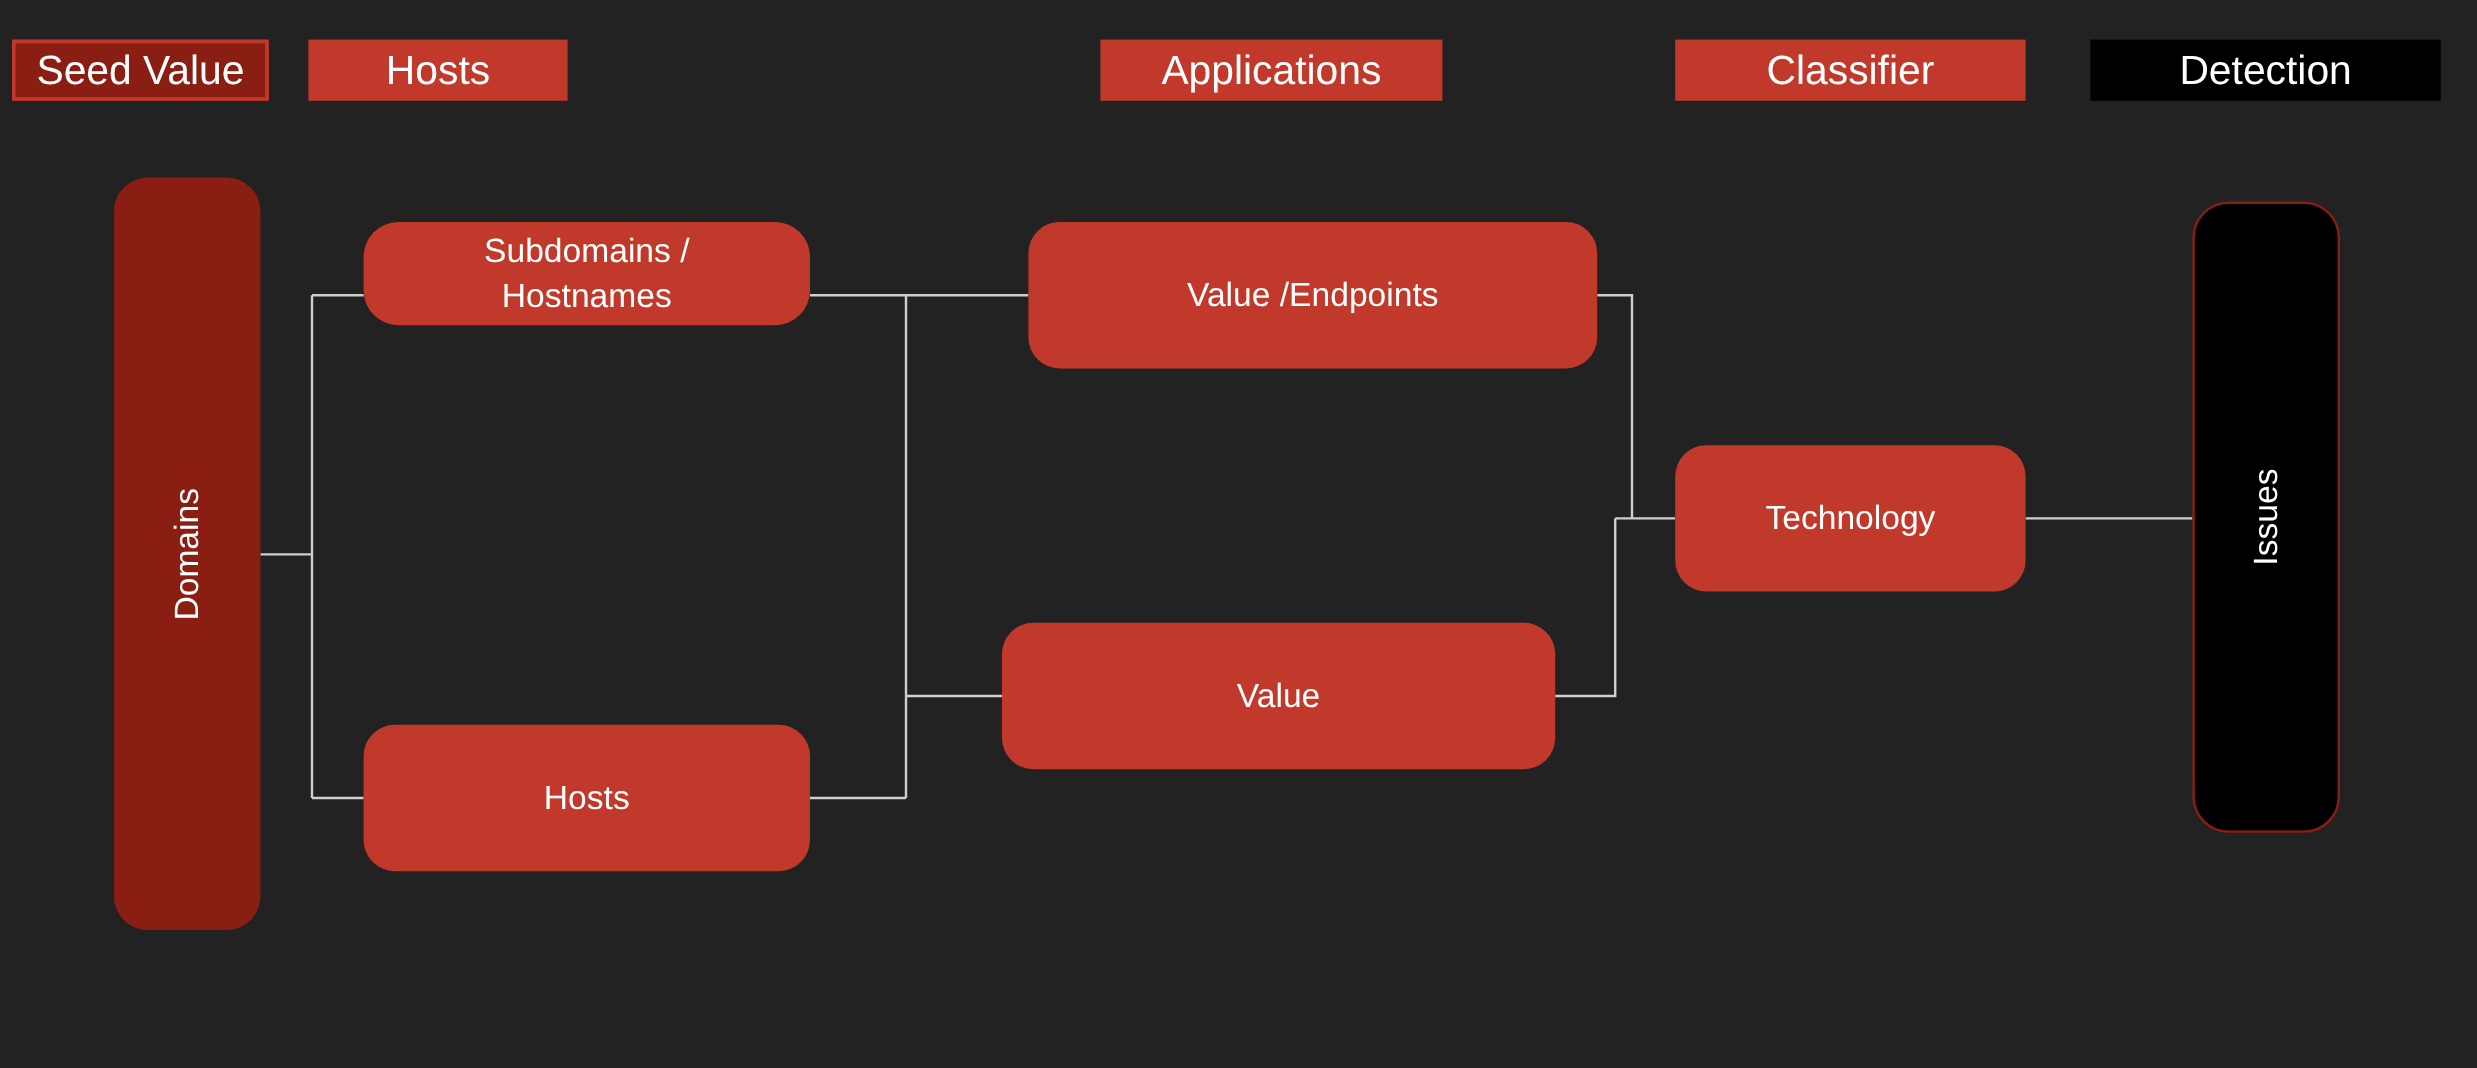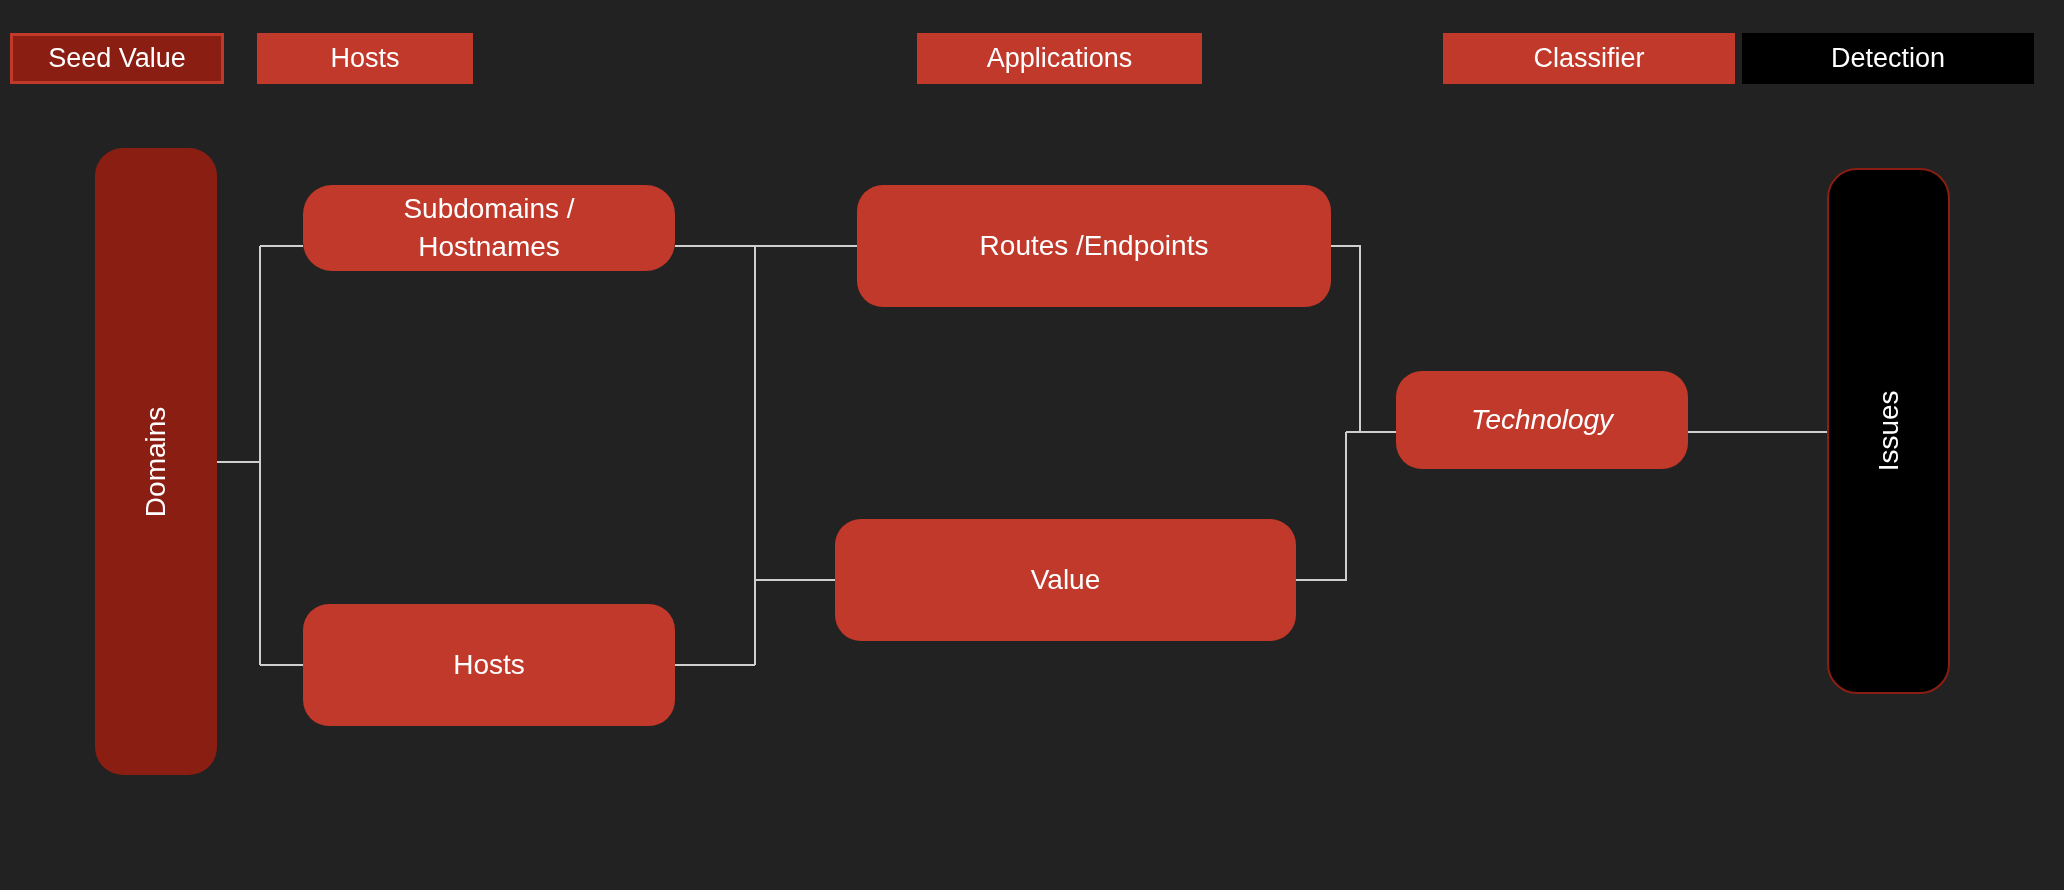--- a/index.html
+++ b/index.html
@@ -17,21 +17,21 @@
     position:relative;
     width:2064px;height:890px;
     background:var(--bg);
     overflow:hidden;
   }
   .connectors{position:absolute;left:0;top:0;z-index:1;}
   .connectors path{fill:none;stroke:var(--connector);stroke-width:2px;}
   .hdr{
     position:absolute;top:33px;height:51px;z-index:2;
     display:flex;align-items:center;justify-content:center;
-    background:var(--red);font-size:27px;line-height:1;
+    background:var(--red);font-size:34px;line-height:1;
   }
   .hdr.seed{background:var(--dark-red);border:3px solid var(--red);}
   .hdr.black{background:var(--black);}
   .node{
     position:absolute;z-index:2;
     display:flex;align-items:center;justify-content:center;
     background:var(--red);border-radius:26px;
     font-size:28px;line-height:1.35;text-align:center;
   }
   .node.dark{background:var(--dark-red);border-radius:28px;}
@@ -61,49 +61,49 @@
 
   <div class="hdr seed" style="left:10px;width:214px;">
     <span>Seed Value</span>
   </div>
   <div class="hdr" style="left:257px;width:216px;">
     <span>Hosts</span>
   </div>
   <div class="hdr" style="left:917px;width:285px;justify-content:center;">
     <span>Applications</span>
   </div>
-  <div class="hdr" style="left:1396px;width:292px;margin-left:47px;">
+  <div class="hdr" style="left:1396px;width:292px;">
     <span>Classifier</span>
   </div>
   <div class="hdr black" style="left:1742px;width:292px;">
     <span>Detection</span>
   </div>
 
   <div class="node dark" style="left:95px;top:148px;width:122px;height:627px;">
     <span class="vtext node-label">Domains</span>
   </div>
 
   <div class="node" style="left:303px;top:185px;width:372px;height:86px;border-radius:29px;">
     <span class="node-label">Subdomains /
 Hostnames</span>
   </div>
 
   <div class="node" style="left:303px;top:604px;width:372px;height:122px;">
     <span class="node-label">Hosts</span>
   </div>
 
   <div class="node" style="left:857px;top:185px;width:474px;height:122px;">
-    <span class="node-label">Routes /Endpoints</span>
+    <span class="node-label">Value /Endpoints</span>
   </div>
 
   <div class="node" style="left:835px;top:519px;width:461px;height:122px;">
     <span class="node-label">Value</span>
   </div>
 
-  <div class="node" style="left:1396px;top:371px;width:292px;height:98px;font-style:italic;">
+  <div class="node" style="left:1396px;top:371px;width:292px;height:122px;">
     <span class="node-label">Technology</span>
   </div>
 
   <div class="node blackbox" style="left:1827px;top:168px;width:123px;height:526px;">
     <span class="vtext node-label">Issues</span>
   </div>
 
 </div>
 
 </body></html>

